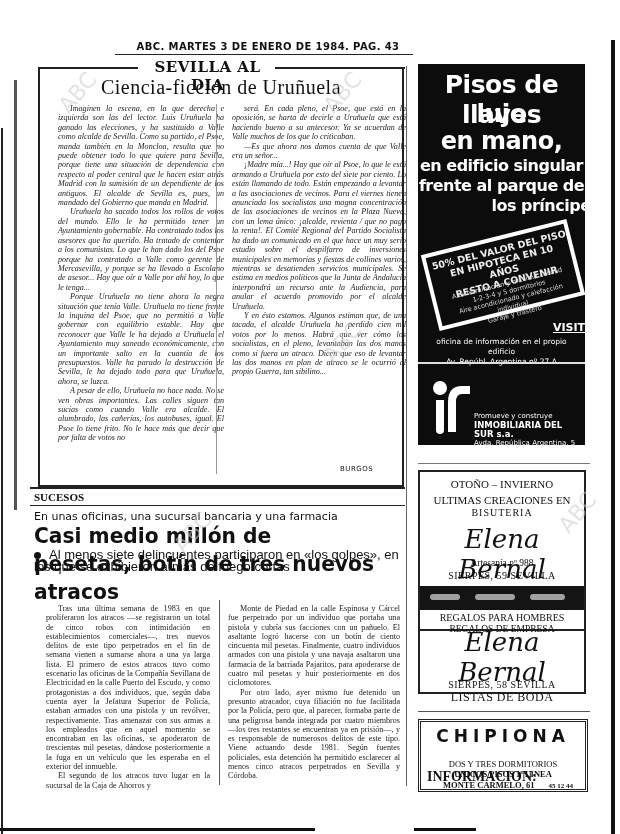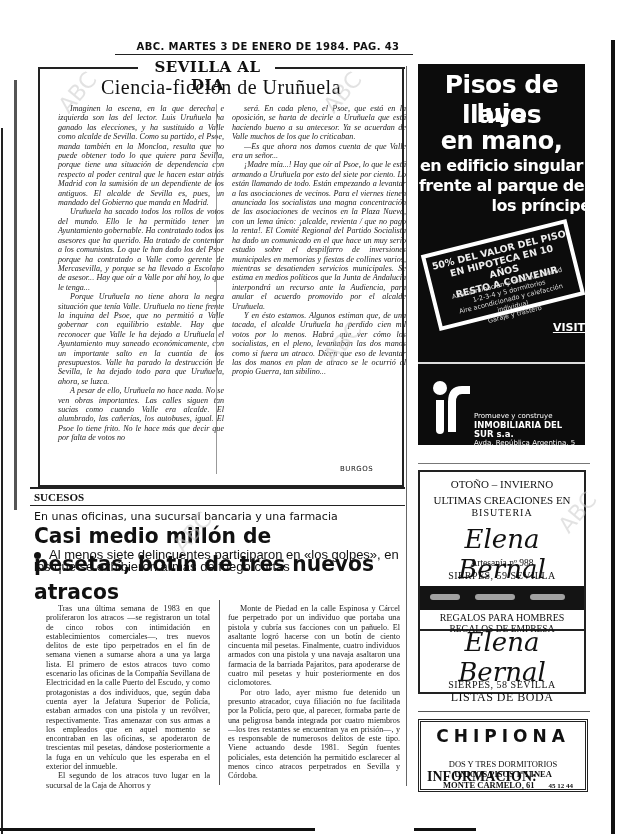--- a/index.html
+++ b/index.html
@@ -157,20 +157,24 @@
       <div>RESTO A CONVENIR</div>
     </div>
     <div class="small">
       <div>Alta terminación y máxima calidad</div>
       <div>1-2-3-4 y 5 dormitorios</div>
       <div>Aire acondicionado y calefacción individual</div>
       <div>Garaje y trastero</div>
     </div>
   </div>
   <div class="ad1-visit">VISITENOS</div>
+  <div class="ad1-info">
+    <div>oficina de información en el propio edificio</div>
+    <div>Av. Repúbl. Argentina nº 27 A</div>
+  </div>
   <div class="ad1-divider"></div>
   <svg class="ad1-logo" viewBox="0 0 44 58">
     <circle cx="12" cy="8" r="7" fill="#fff"></circle>
     <path d="M8 20 L16 20 L16 50 Q16 54 12 54 Q8 54 8 50 Z" fill="#fff"></path>
     <path d="M20 52 L20 22 Q20 6 34 6 L42 6 L42 14 L34 14 Q28 14 28 22 L28 52 Z" fill="#fff"></path>
   </svg>
   <div class="ad1-promo">
     <div>Promueve y construye</div>
     <div class="co">INMOBILIARIA DEL SUR s.a.</div>
     <div>Avda. República Argentina, 5 Sevilla</div>

